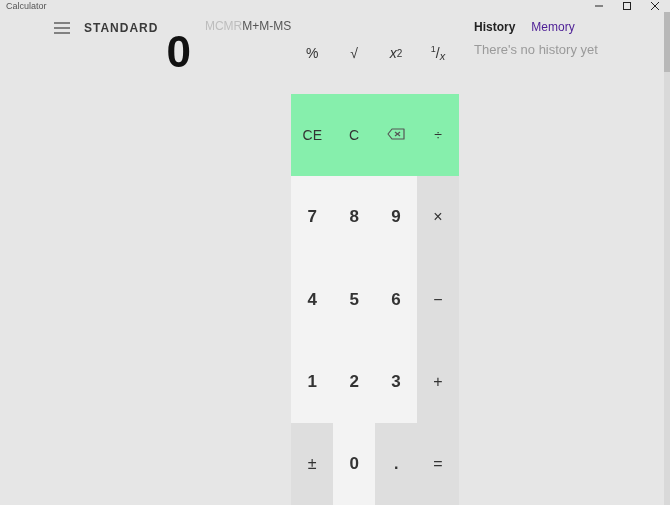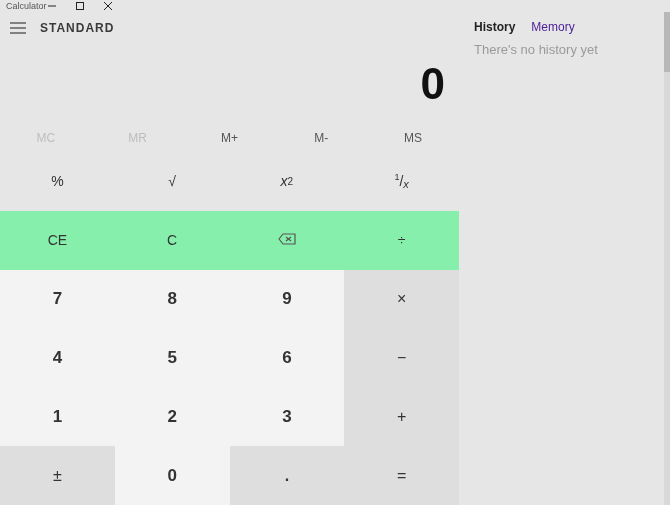--- a/index.html
+++ b/index.html
@@ -1,25 +1,25 @@
 <!DOCTYPE html>
 <html><head>
 <meta charset="utf-8">
 <style>
   html,body{margin:0;padding:0;font-family:"Segoe UI",Arial,sans-serif;background:#fafafa;}
   #app{width:670px;height:505px;position:relative;background:#e6e6e6;display:flex;flex-direction:column;overflow:hidden;}
   
-  #titlebar{height:12px;background:#e6e6e6;display:flex;align-items:center;padding:0 6px;font-size:9px;color:#555;}
+  #titlebar{height:12px;background:#e6e6e6;display:flex;align-items:center;padding:0 6px;font-size:9px;color:#555;justify-content:space-between;}
   #titlebar .left{display:flex;align-items:center;}
   #titlebar .wbtns{display:flex;gap:18px;padding-right:4px;}
   #titlebar .wbtn{width:10px;height:10px;display:flex;align-items:center;justify-content:center;color:#222;}
   #titlebar svg{display:block;}
   
   #body{flex:1;display:flex;min-height:0;}
-  #calc{flex:1;display:flex;flex-direction:column;min-width:0;}
+  #calc{flex:1;display:flex;flex-direction:row;min-width:0;padding-left:44px;}
   #side{width:210px;background:#e6e6e6;border-left:1px solid rgba(0,0,0,0);display:flex;flex-direction:column;}
   
   #hdr{display:flex;align-items:center;height:32px;padding:0 8px;gap:12px;}
   #ham{width:20px;height:20px;display:flex;align-items:center;justify-content:center;cursor:pointer;}
   #ham svg{stroke:#555;}
   #mode{font-size:12px;font-weight:600;letter-spacing:1px;color:#3a3a3a;}
   
   #disp{height:80px;display:flex;align-items:center;justify-content:flex-end;padding-right:14px;font-size:44px;font-weight:600;color:#111;}
   
   #memrow{height:28px;display:flex;align-items:center;}

